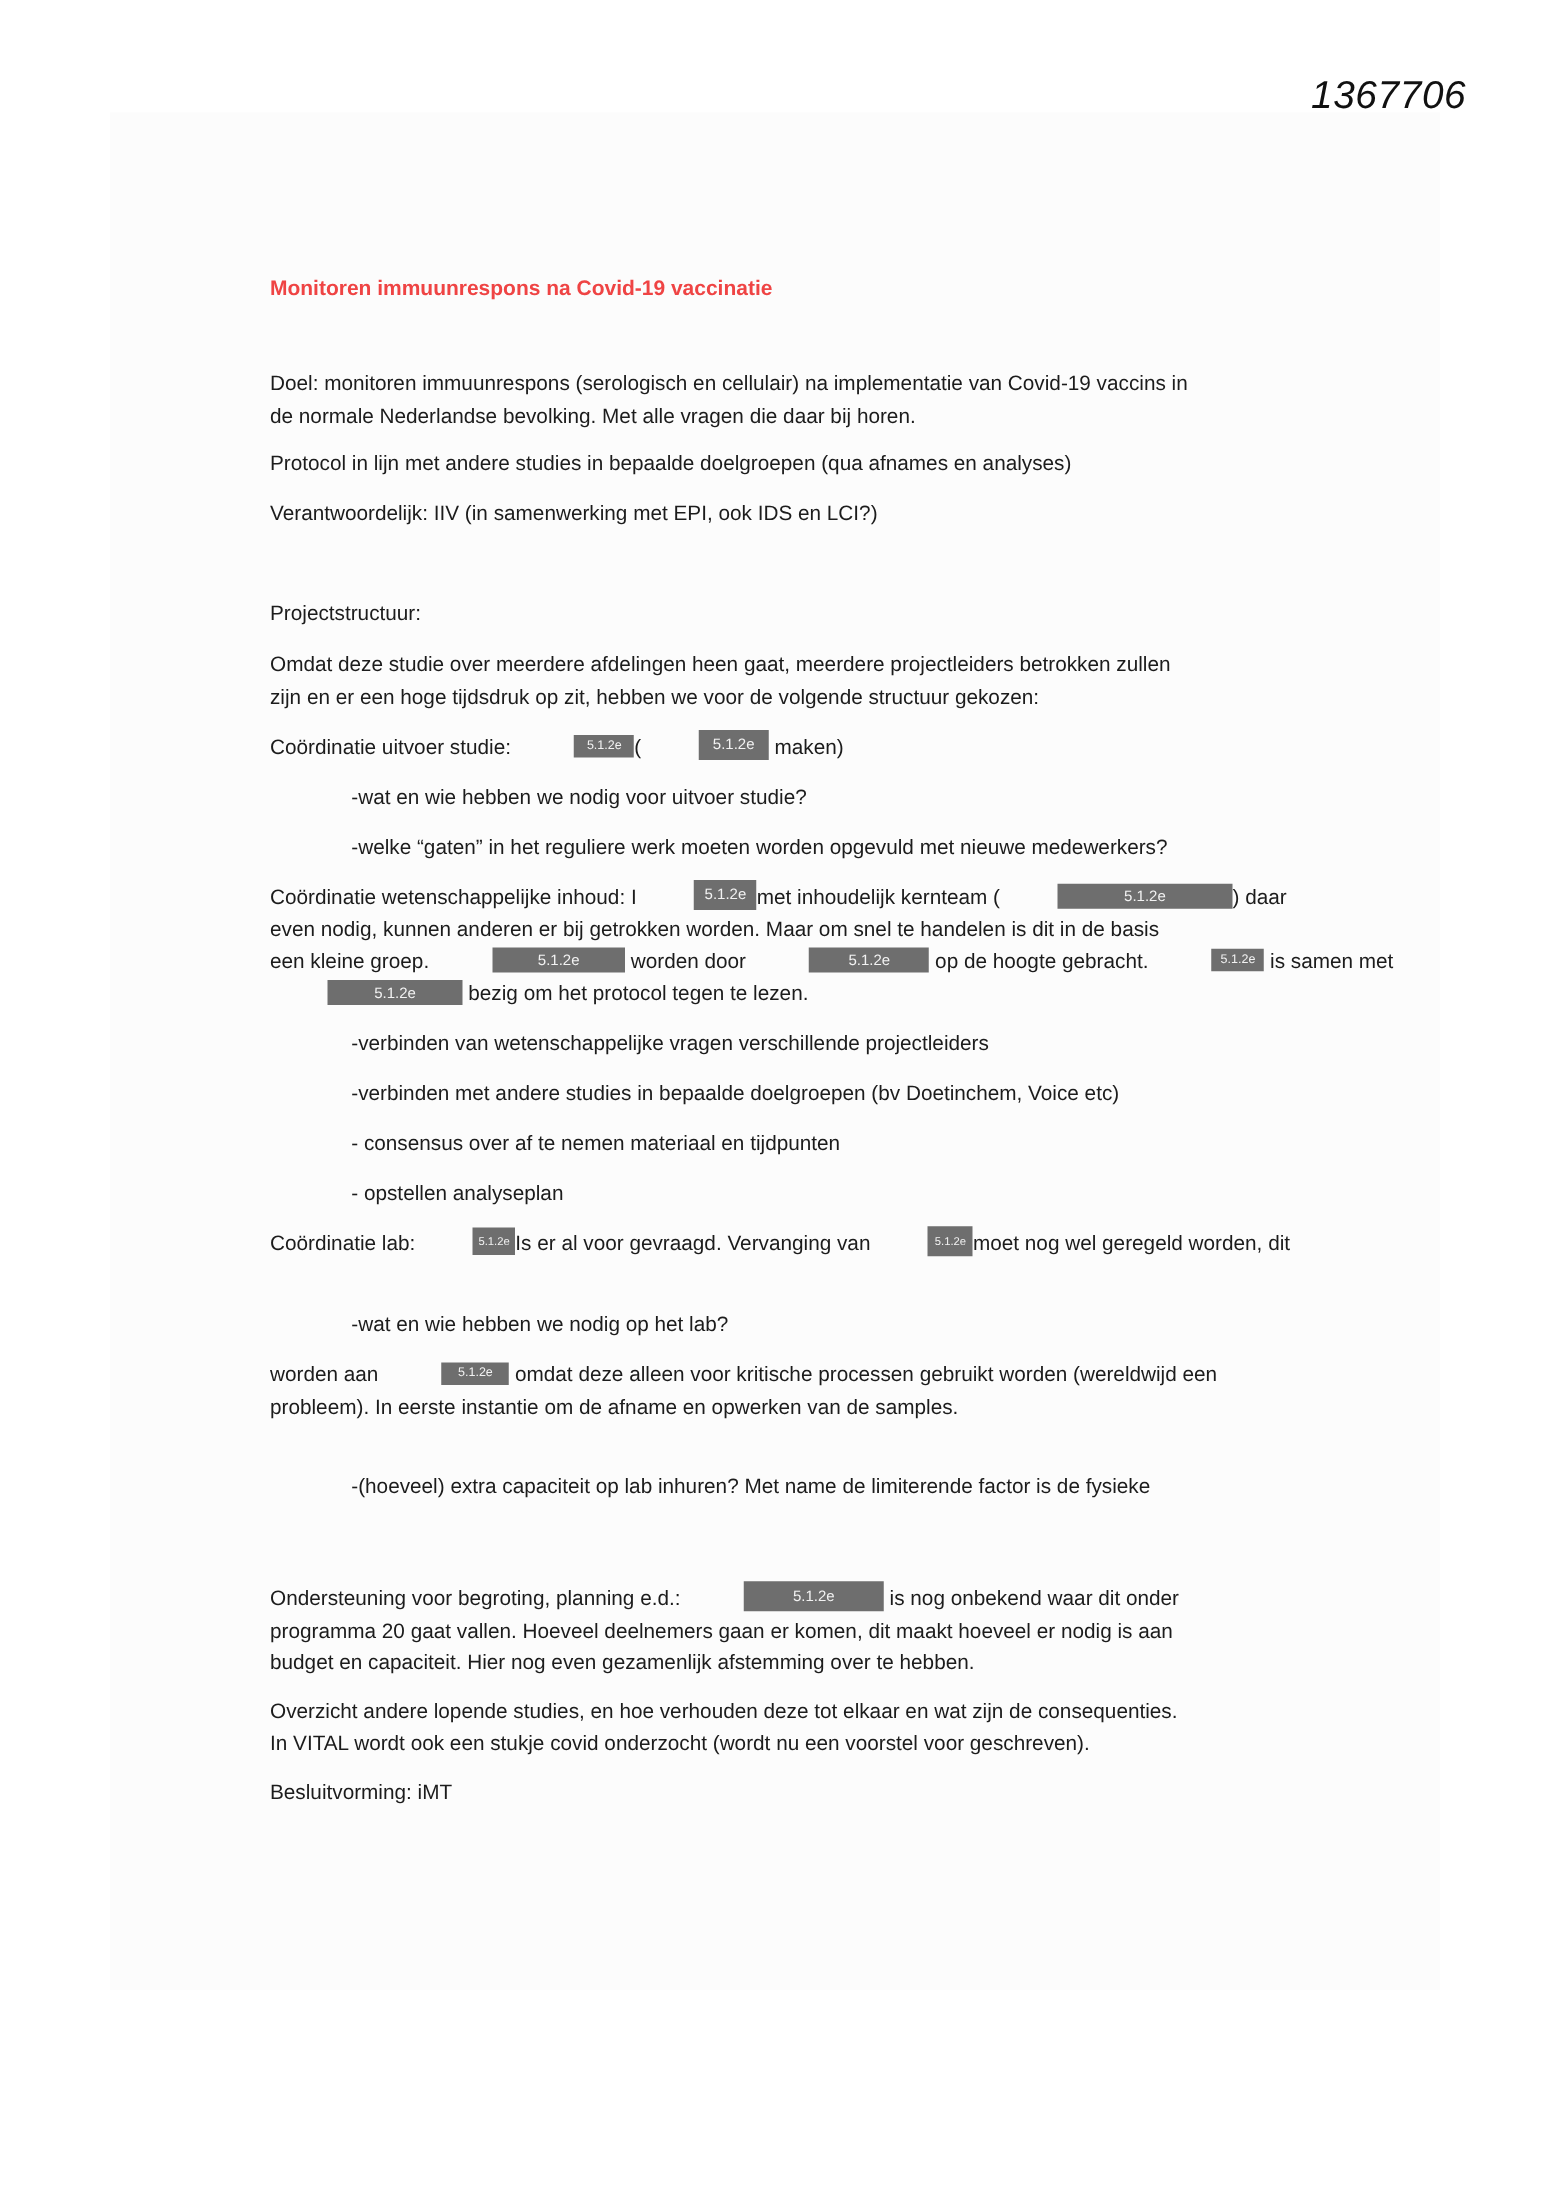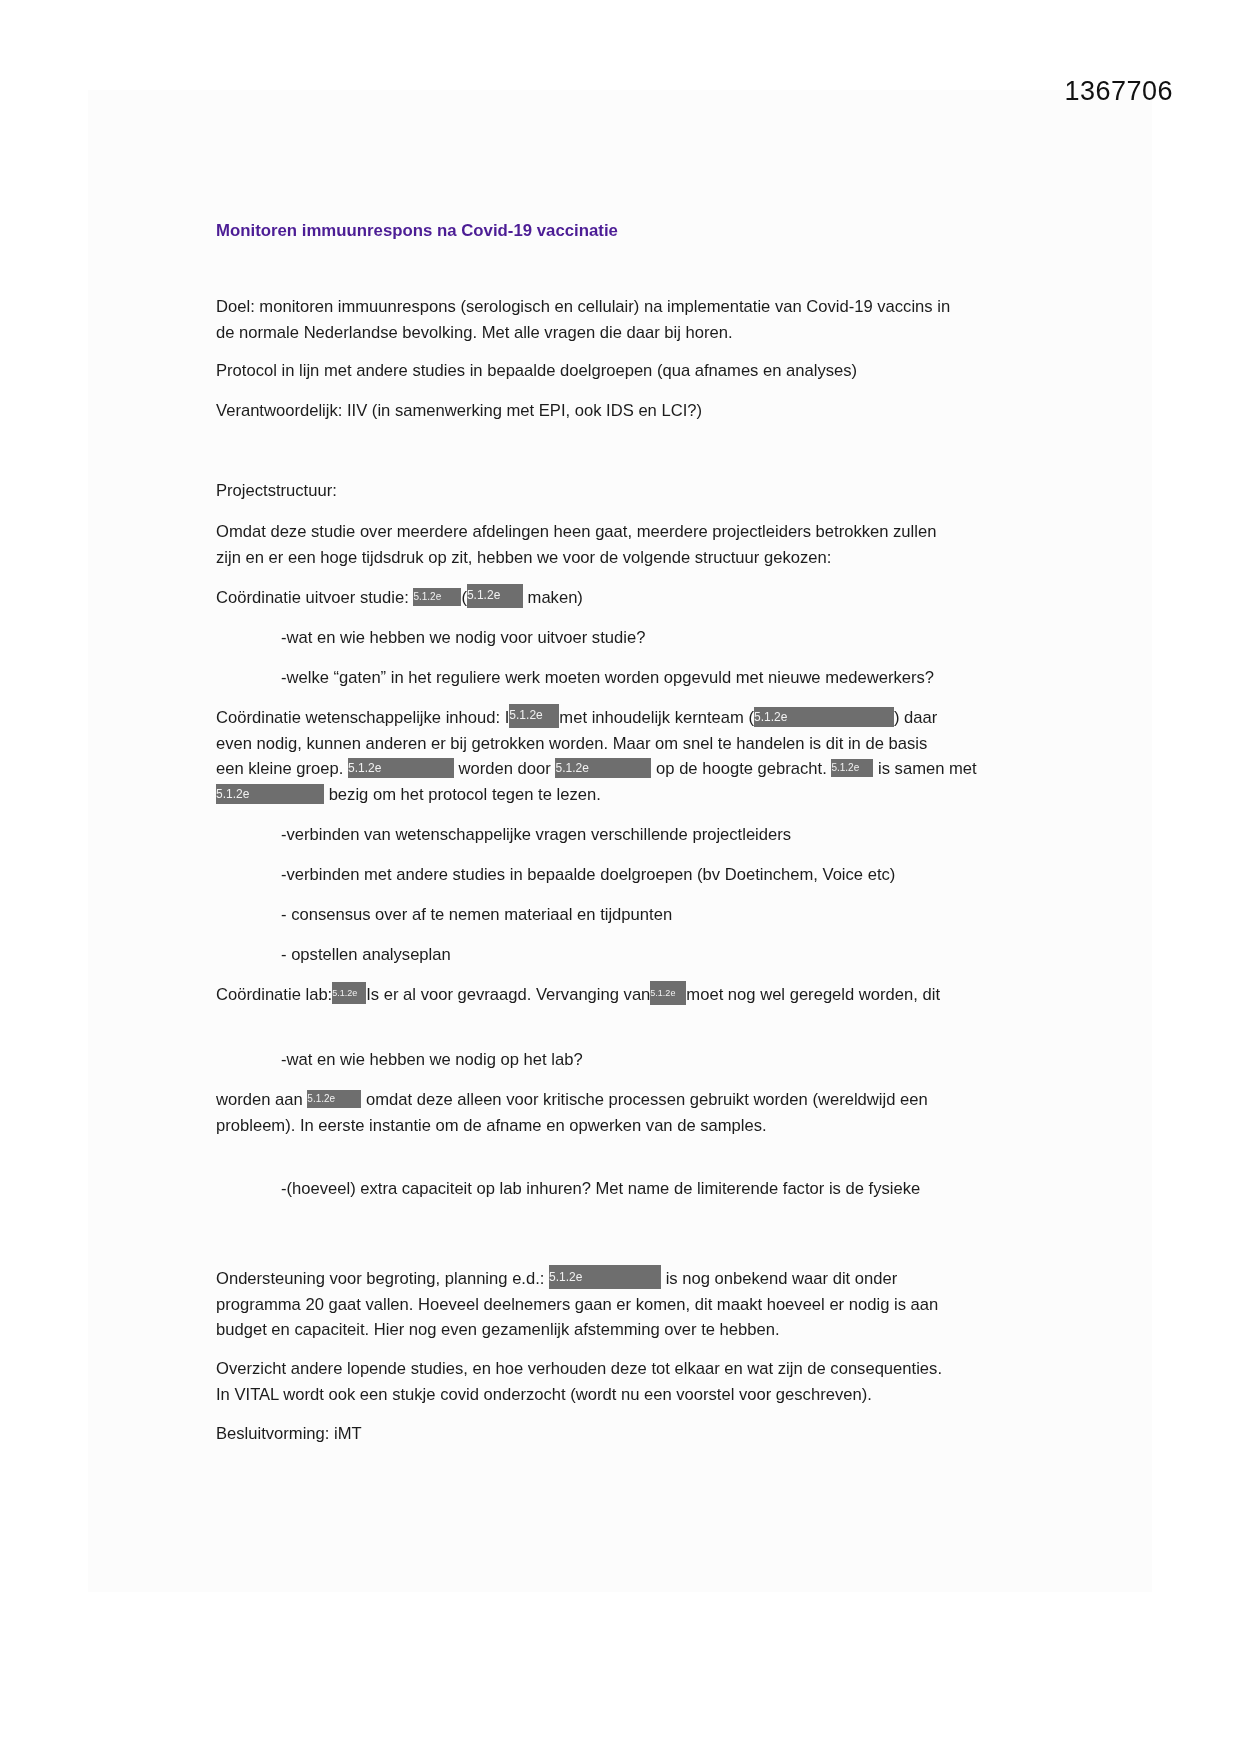--- a/index.html
+++ b/index.html
@@ -2,41 +2,43 @@
 <html><head>
 <meta charset="utf-8">
 <style>
   html, body { margin: 0; padding: 0; }
   body {
     width: 1241px; height: 1754px; background: #ffffff; position: relative; overflow: hidden;
     font-family: "DejaVu Sans Condensed", "Liberation Sans Narrow", "Liberation Sans", sans-serif;
     color: #1a1a1a;
   }
   .doc-number {
-    position: absolute; top: 76px; right: 68px;
-    font-family: "Liberation Sans", sans-serif; font-size: 27px; color: #111;
+    position: absolute; top: 58px; right: 68px;
+    font-family: "Liberation Sans", sans-serif; font-size: 31px; color: #111;
     letter-spacing: 0.5px;
+    font-style: italic;
   }
   .scan {
     position: absolute; left: 88px; top: 90px; width: 1064px; height: 1502px; background: #fcfcfc;
   }
   .content {
     position: absolute; left: 216px; top: 0; width: 830px;
     font-family: "Liberation Sans Narrow", "Liberation Sans", sans-serif;
     font-size: 16.6px; line-height: 25.5px; color: #1c1c1c;
   }
   .p { position: absolute; left: 0; width: 830px; white-space: nowrap; }
   .p .ln { display: block; height: 25.5px; }
   .indent { padding-left: 65px; }
-  .title { font-weight: bold; font-size: 16.8px; color: #4c1d95; }
+  .title { font-weight: bold; font-size: 16.8px; color: #ef4444; }
   .redact {
     display: inline-block; background: #6e6e6e; color: #f2f2f2;
     font-family: "Liberation Sans", sans-serif; font-size: 12px;
-    text-align: left; vertical-align: middle; height: 20px; line-height: 20px;
+    text-align: center; vertical-align: middle; height: 20px; line-height: 20px;
     margin-top: -3px;
+    margin-left: 46px;
   }
   .redact.small { font-size: 10px; height: 18px; line-height: 18px; }
 </style>
 </head>
 <body>
 
 <div class="scan"></div>
 
 <div class="doc-number">1367706</div>
 

